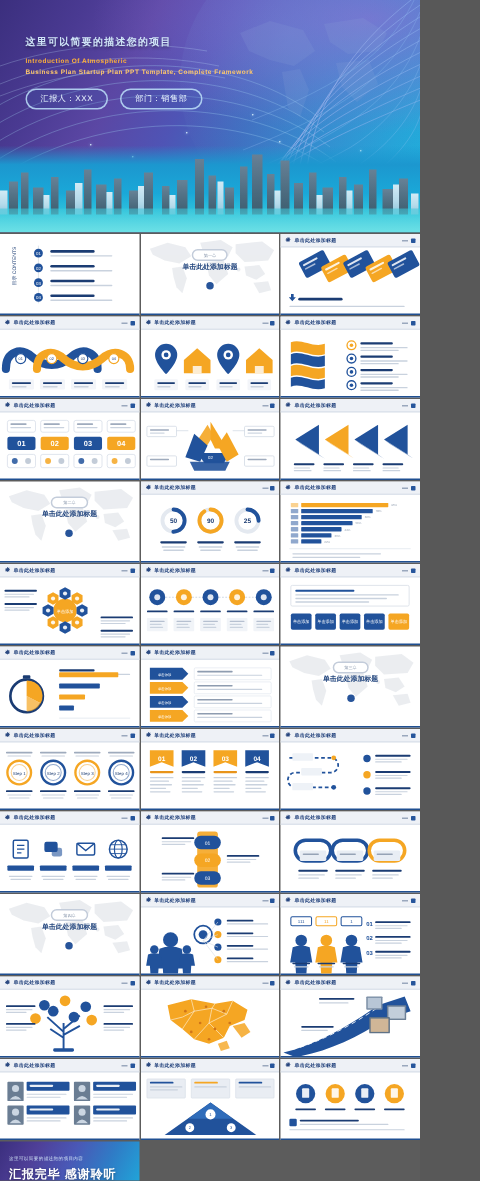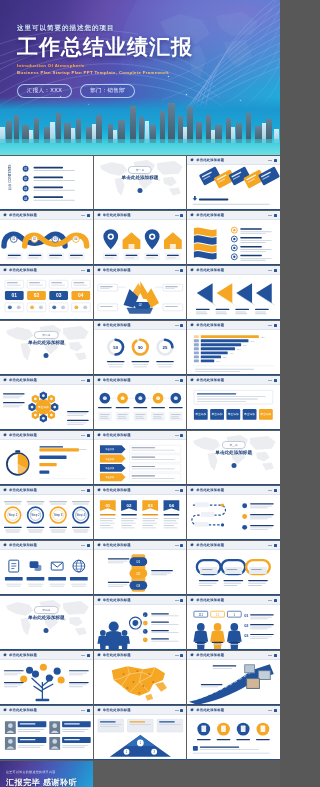--- a/index.html
+++ b/index.html
@@ -107,21 +107,21 @@
 
   
   .closing{
     position:relative; height:54px; overflow:hidden;
     background:linear-gradient(118deg,#3b2f7e 0%,#4f3f98 22%,#4a58b6 44%,#2f7cc6 66%,#21a3d8 88%,#1fb9e0 100%);
     border-bottom:1.5px solid #1f4f91;
   }
   .closing .ctitle{
     position:absolute; left:6px; top:16px; font-size:8px; font-weight:700; color:#fff;
     letter-spacing:.6px; text-shadow:0 1px 2px rgba(0,0,0,.4);
-    font-family:Liberation Serif, serif;
+    font-family:Liberation Sans, sans-serif;
   }
   .closing .csub{ position:absolute; left:6px; top:9px; font-size:3px; color:#cfe2f6; letter-spacing:.3px; }
   .empty{ background:#5c5c5c; height:54px; }
 
   svg{ display:block; }
 </style>
 </head>
 <body>
 
 <div class="page">
@@ -252,21 +252,20 @@
             <rect x="231" y="30" width="4" height="16"></rect>
           <rect x="262" y="26" width="4" height="20"></rect>
             <rect x="274" y="32" width="5" height="14"></rect>
         </g>
       </svg>
       <div class="hero-water"></div>
     </div>
 
     <div class="hero-txt">
       <div class="hero-sub">这里可以简要的描述您的项目</div>
-      <div class="hero-title">工作总结业绩汇报</div>
       <div class="hero-en1">Introduction Of Atmospheric</div>
       <div class="hero-en2">Business Plan Startup Plan PPT Template, Complete Framework</div>
       <div class="hero-pills">
         <span class="pill">汇报人：XXX</span>
         <span class="pill">部门：销售部</span>
       </div>
     </div>
   </div>
 
   <div class="grid" id="grid">

